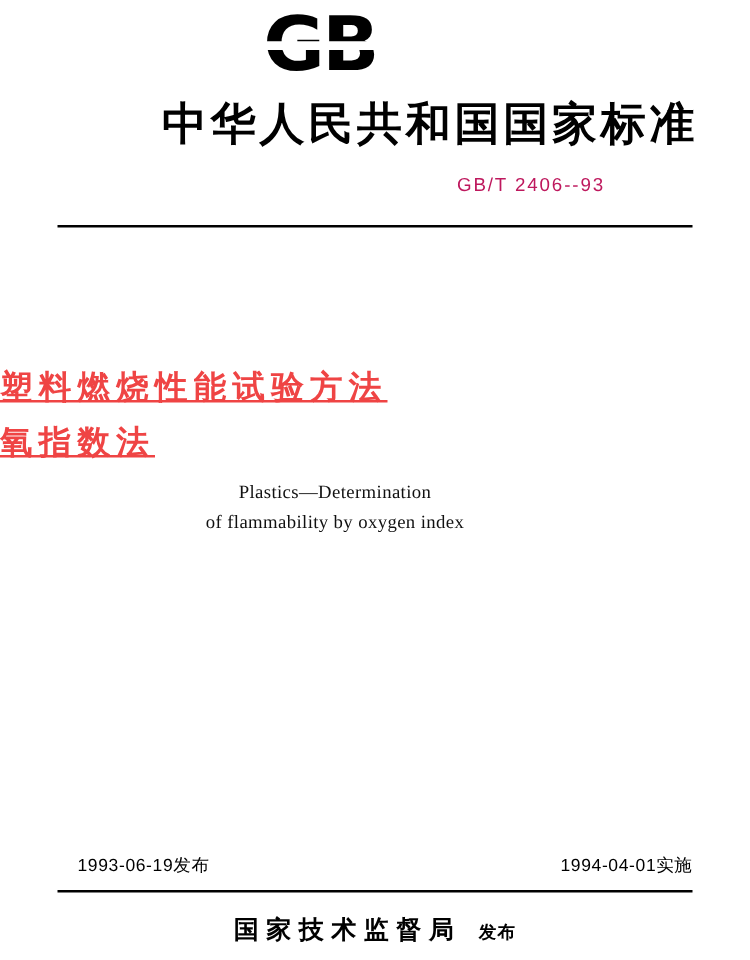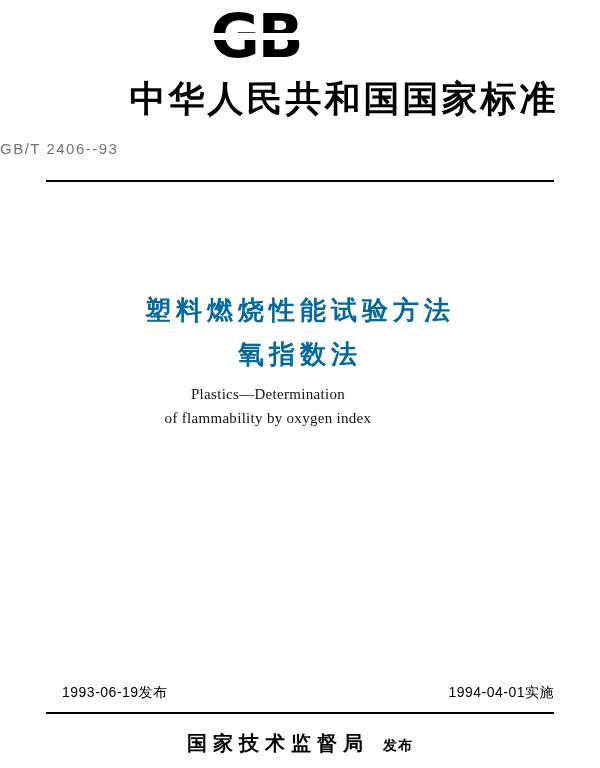--- a/index.html
+++ b/index.html
@@ -80,49 +80,50 @@
     color: #000;
     padding-left: 44px;
   }
 
   
   .std-number {
     position: absolute;
     top: 140px;
     left: 0;
     width: 484px;
-    text-align: left;
+    text-align: right;
     font-family: "Liberation Sans", sans-serif;
     font-size: 15px;
     letter-spacing: 1.5px;
-    color: #737373;
+    color: #be185d;
   }
 
   
   .rule-top {
     position: absolute;
     top: 180px;
     left: 46px;
     width: 508px;
     border-top: 2px solid #000;
   }
 
   
   .subject-cn {
     position: absolute;
     top: 288px;
     left: 0;
     width: 600px;
-    text-align: center;
+    text-align: left;
     font-family: "DejaVu Sans", sans-serif;
     font-size: 26px;
     font-weight: bold;
     line-height: 44px;
     letter-spacing: 5px;
-    color: #0369a1;
+    color: #ef4444;
+    text-decoration: underline;
   }
   .subject-cn .line2 {
     letter-spacing: 5px;
   }
 
   
   .subject-en {
     position: absolute;
     top: 382px;
     left: 0;

